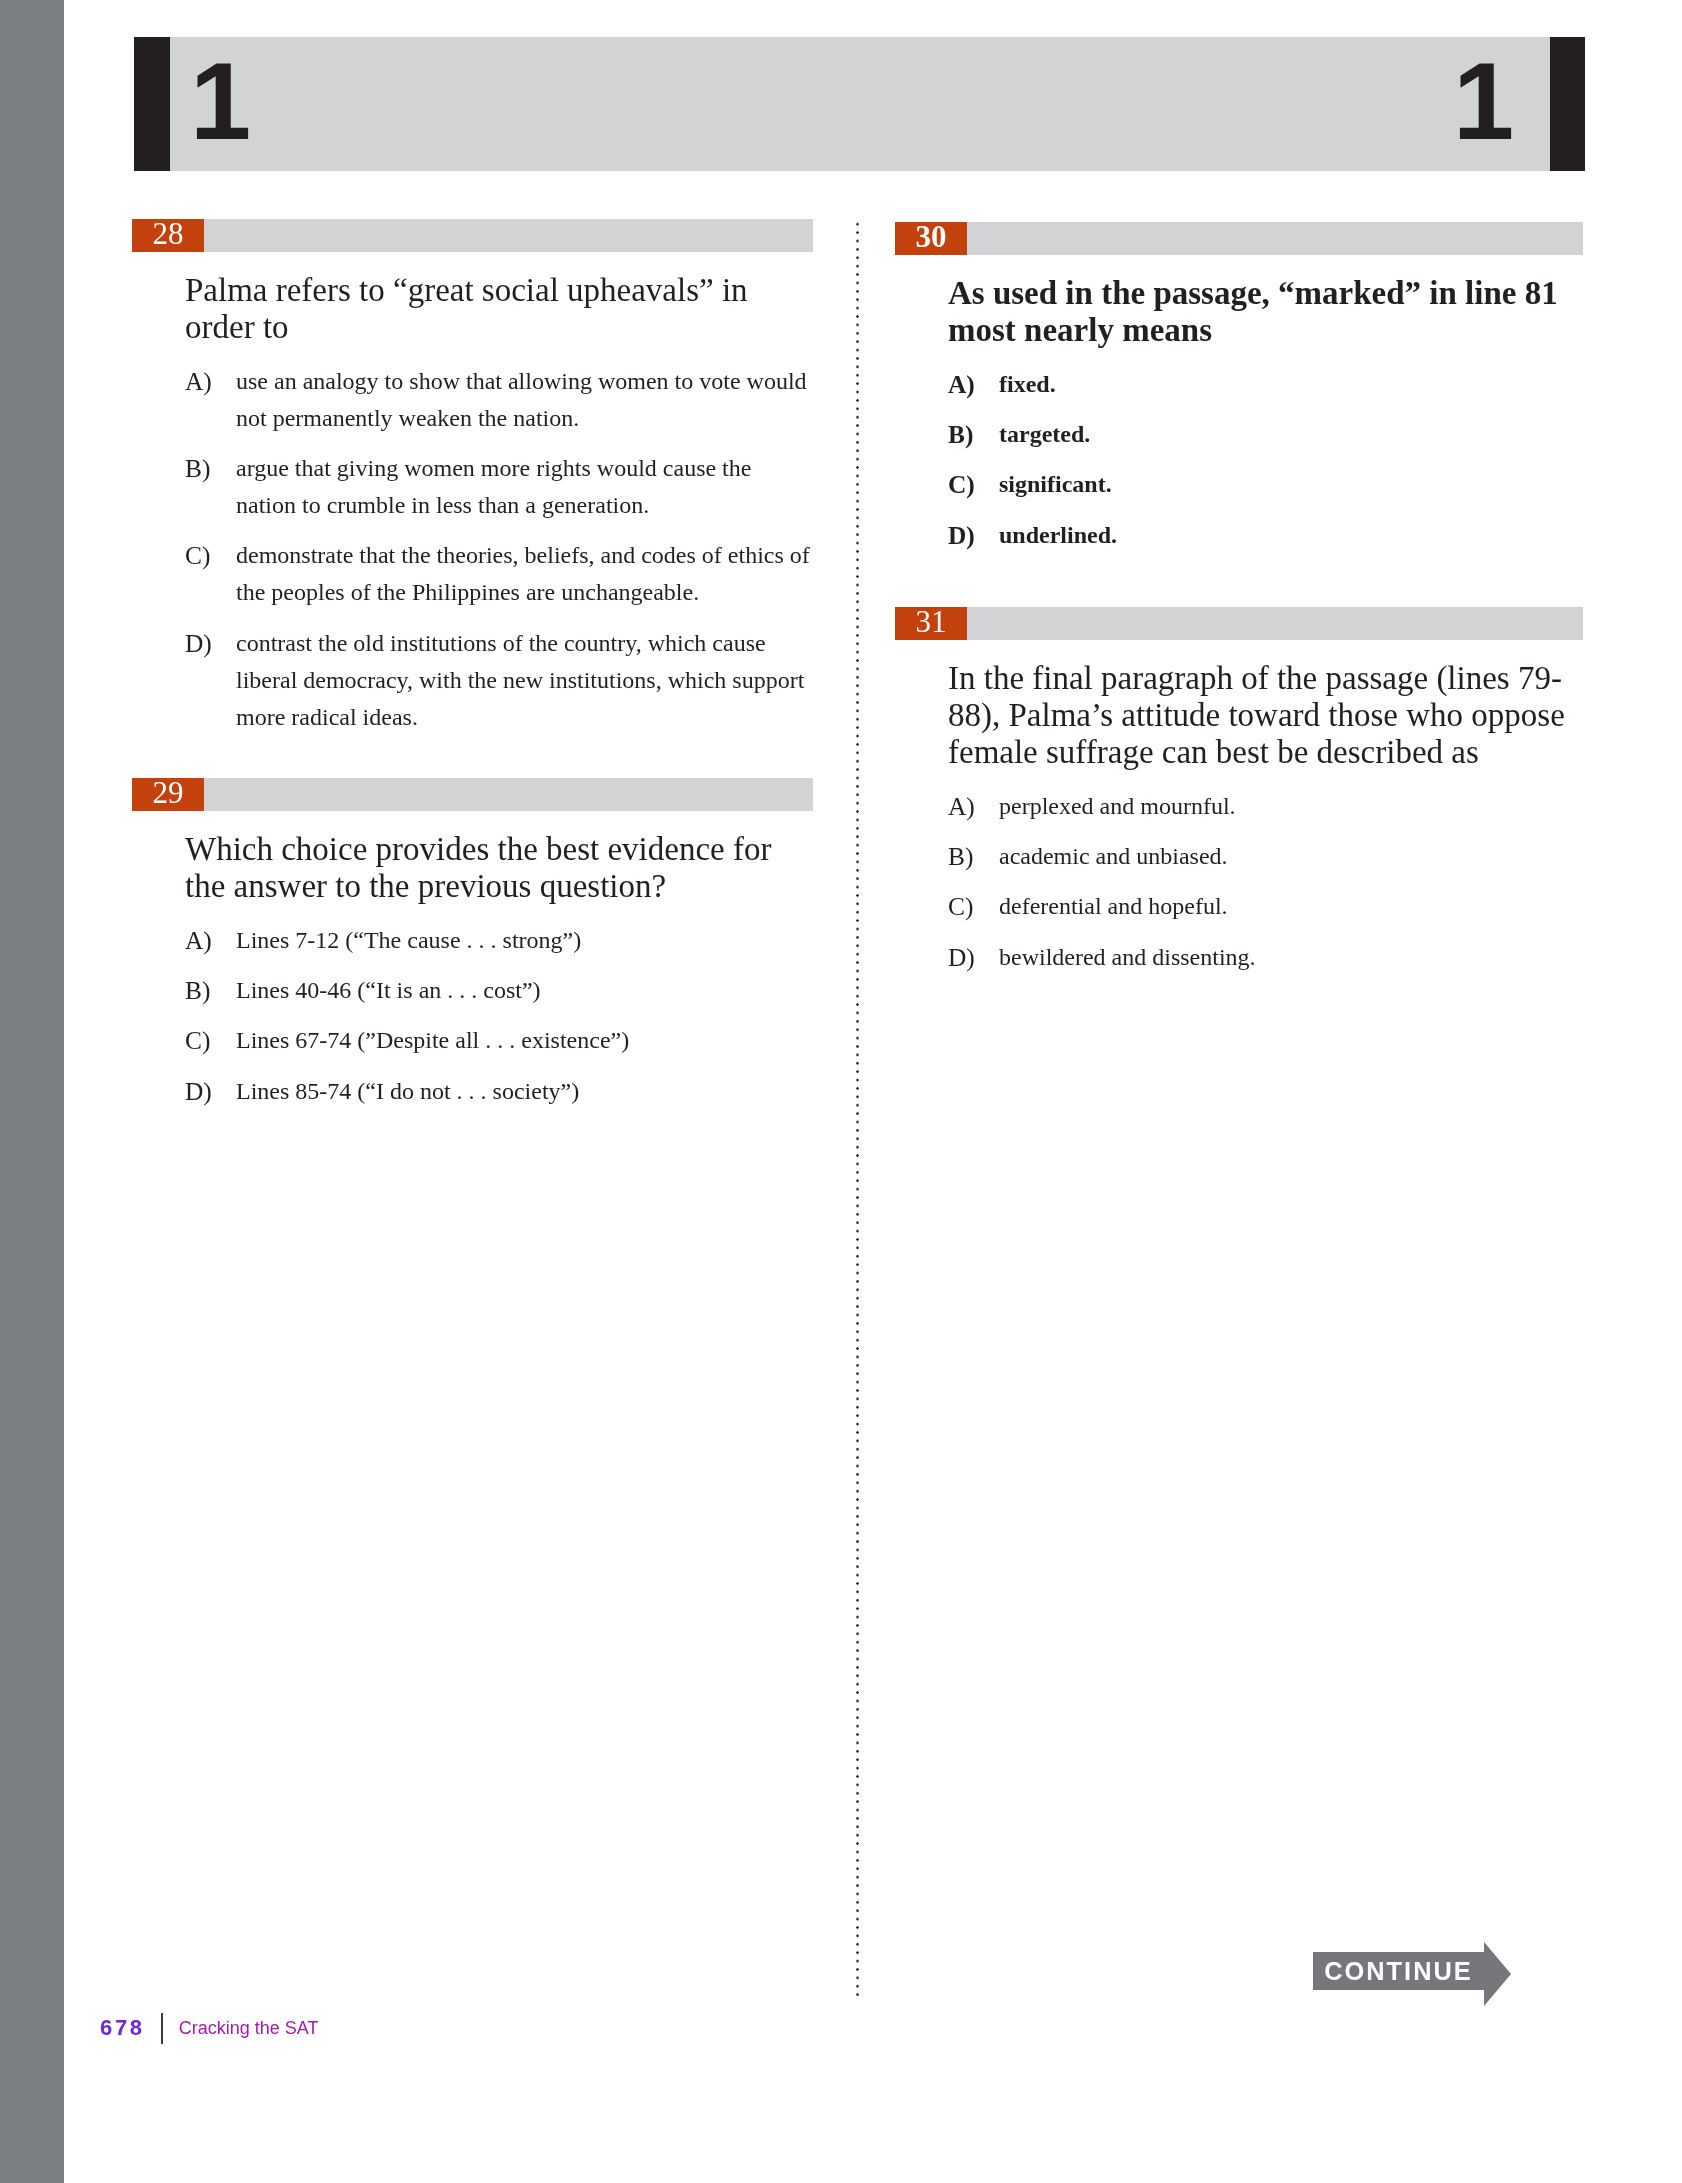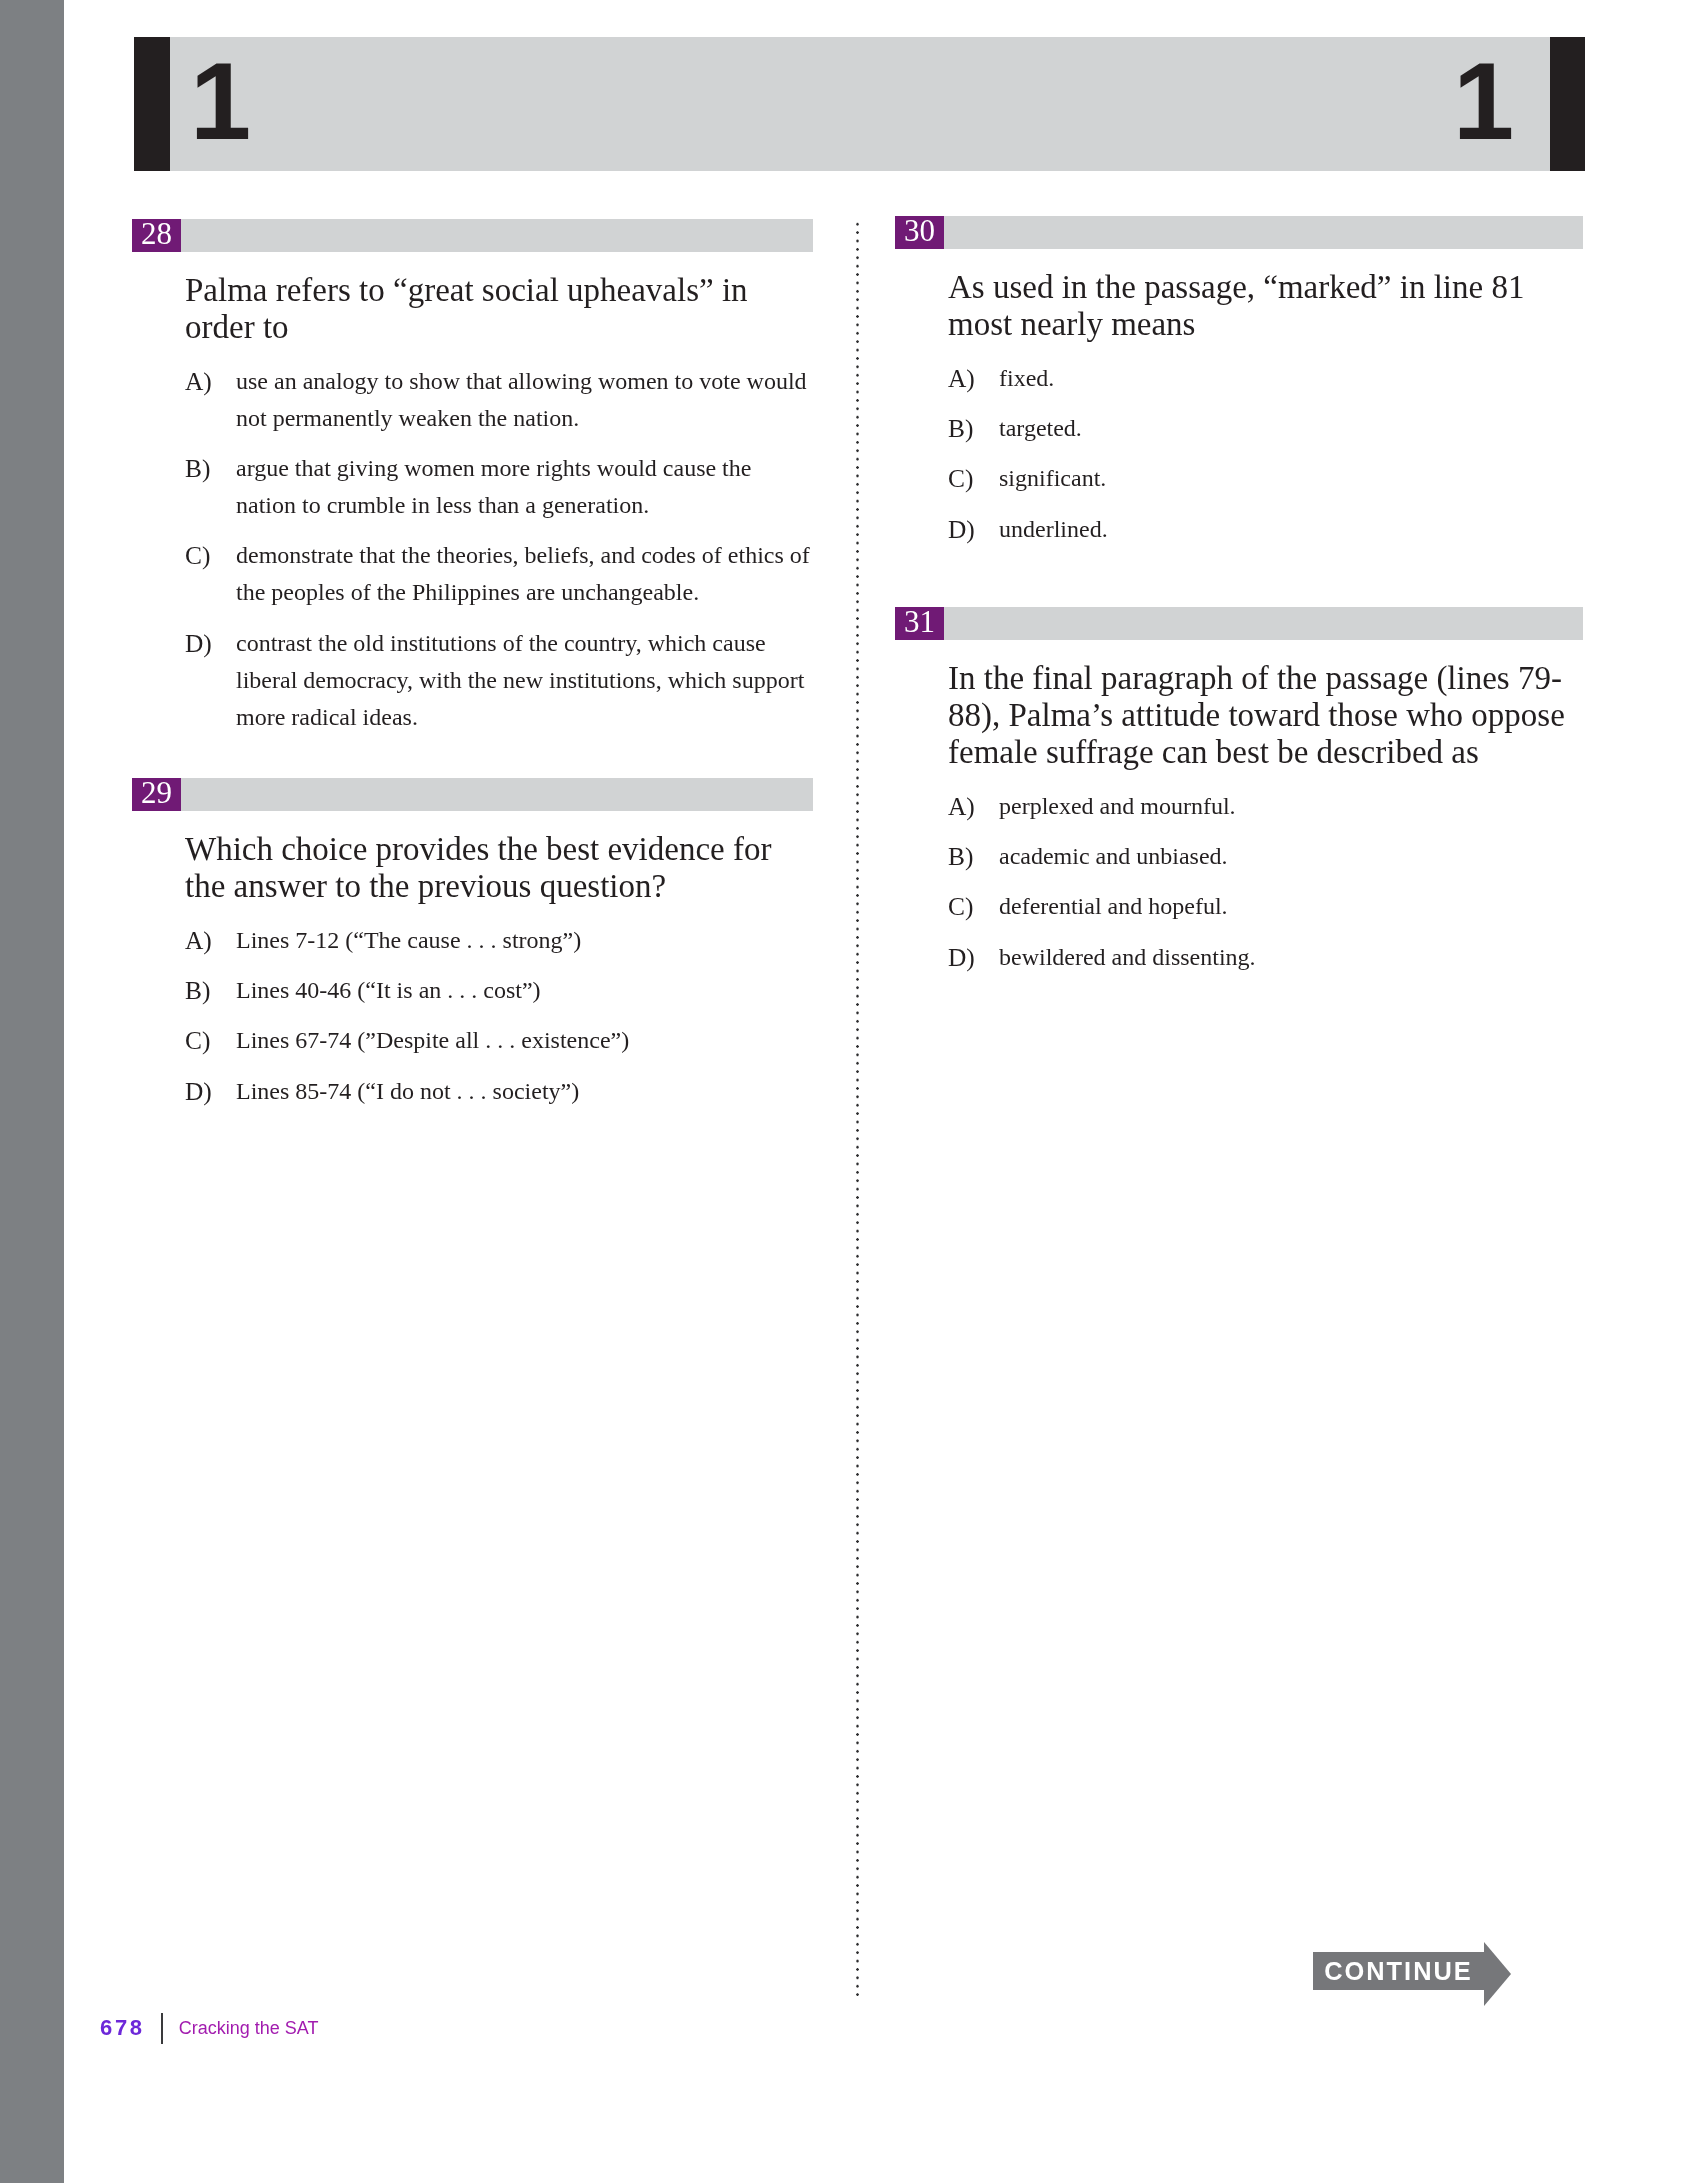--- a/index.html
+++ b/index.html
@@ -20,25 +20,25 @@
 
   
   .divider { position:absolute; left:856px; top:220px; width:3.3px; height:1776px;
              background-image: radial-gradient(circle, #2e2e30 1.3px, rgba(0,0,0,0) 1.5px);
              background-size:3.3px 8.4px; background-repeat:repeat-y; background-position:center top; }
 
   
   .question { position:absolute; }
   .q28 { left:132px;  top:219px; width:681px; }
   .q29 { left:132px;  top:778px; width:681px; }
-  .q30 { left:895px; top:216px; width:688px; }
+  .q30 { left:895px; top:222px; width:688px;font-weight:bold; }
   .q31 { left:895px; top:607px; width:688px; }
 
   .q-header { display:flex; height:33px; }
-  .q-num { flex:none; width:49px; background:#701a75; color:#ffffff;
+  .q-num { flex:none; width:72px; background:#c2410c; color:#ffffff;
            font-size:31px; line-height:31px; display:flex; align-items:center; justify-content:center;
            padding-bottom:4px; }
   .q-bar { flex:1; background:#d1d3d4; }
 
   .q-content { margin-left:53px; margin-top:20px; }
   .q-text { font-size:33px; line-height:37px; margin-bottom:16.7px; }
   .q28 .q-text, .q29 .q-text { max-width:621px; }
   .option { display:flex; margin-bottom:13.4px; }
   .opt-letter { flex:none; width:51px; font-size:25.4px; line-height:37px; }
   .opt-text { flex:1; font-size:24px; line-height:37px; }

